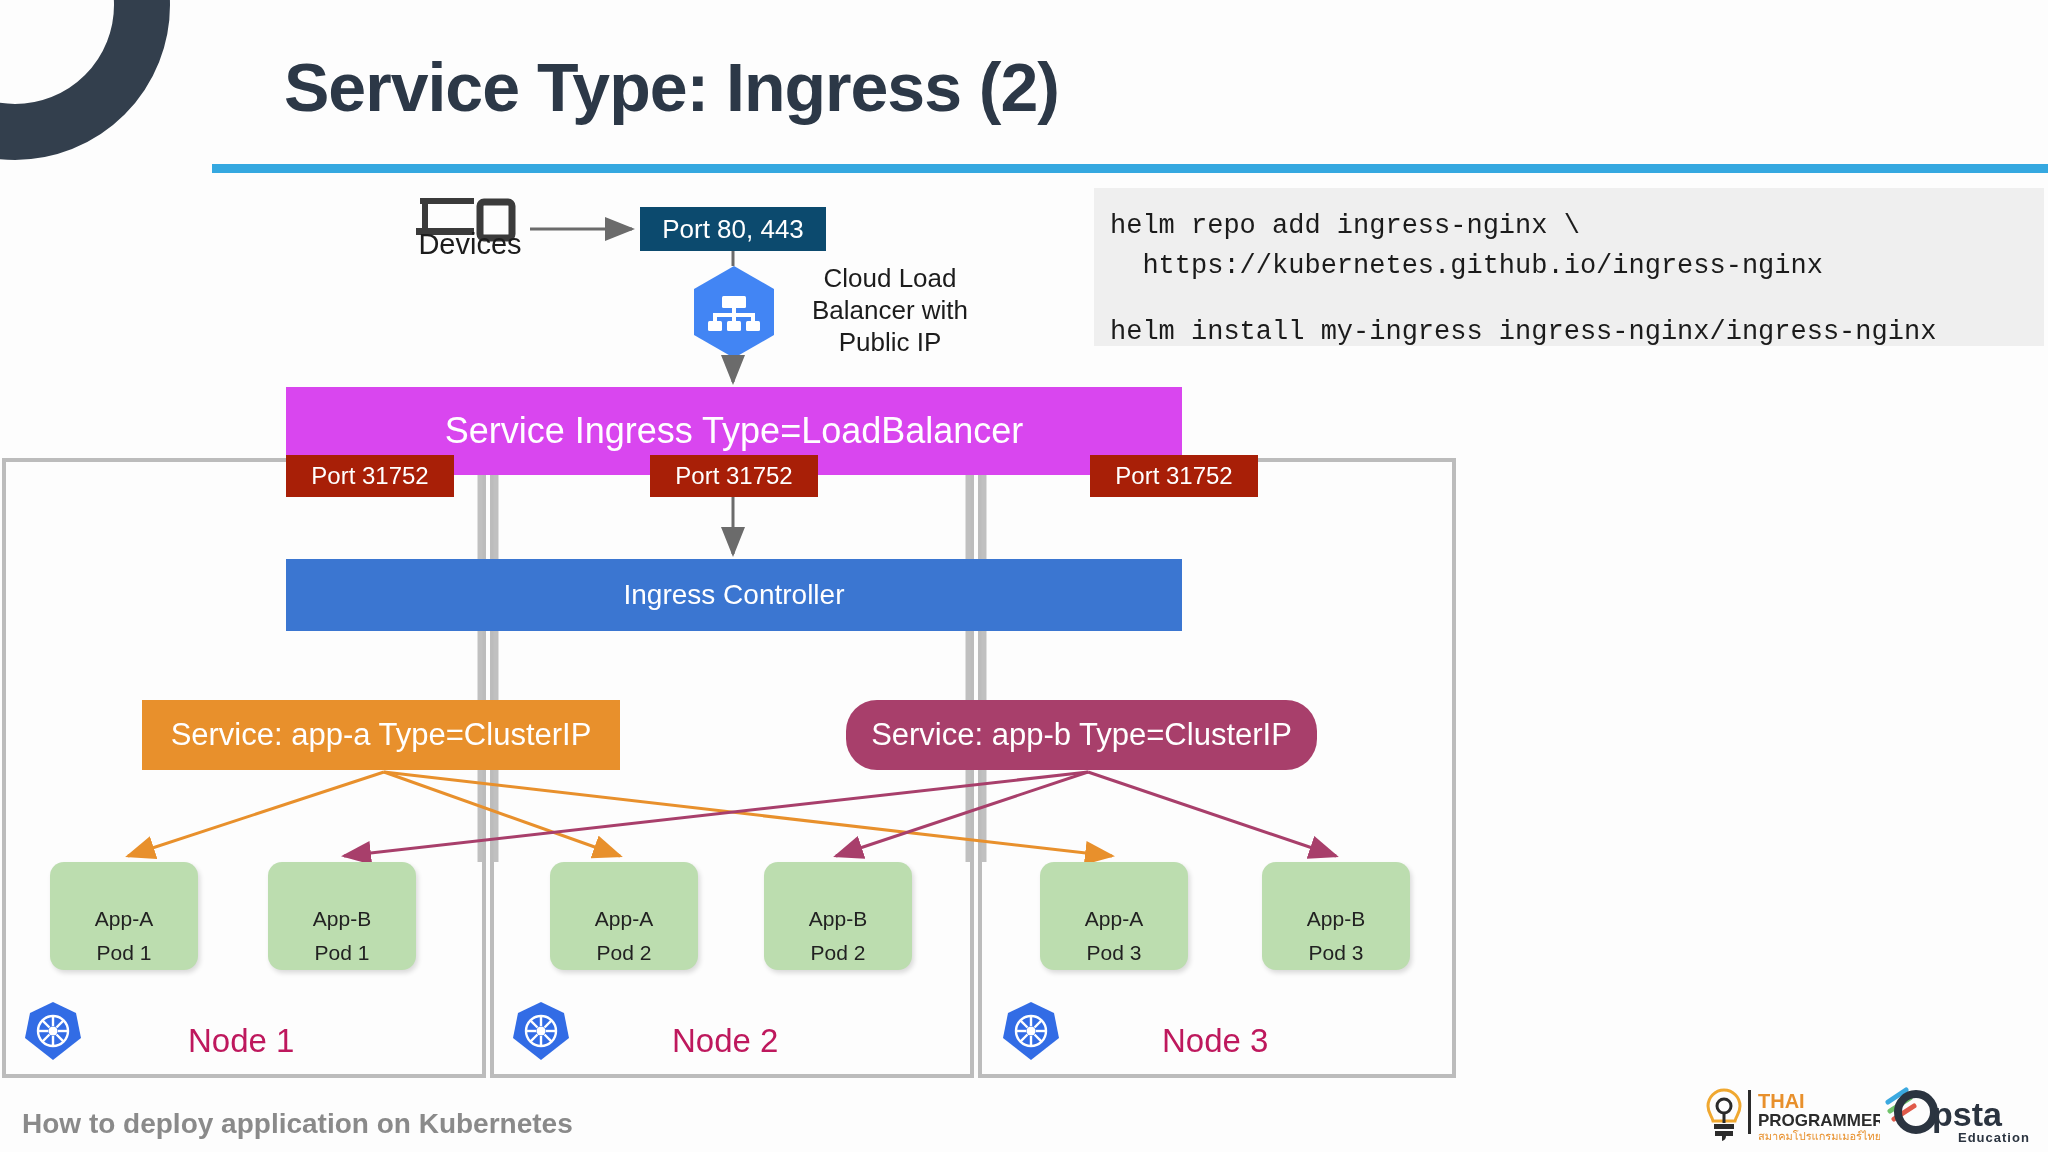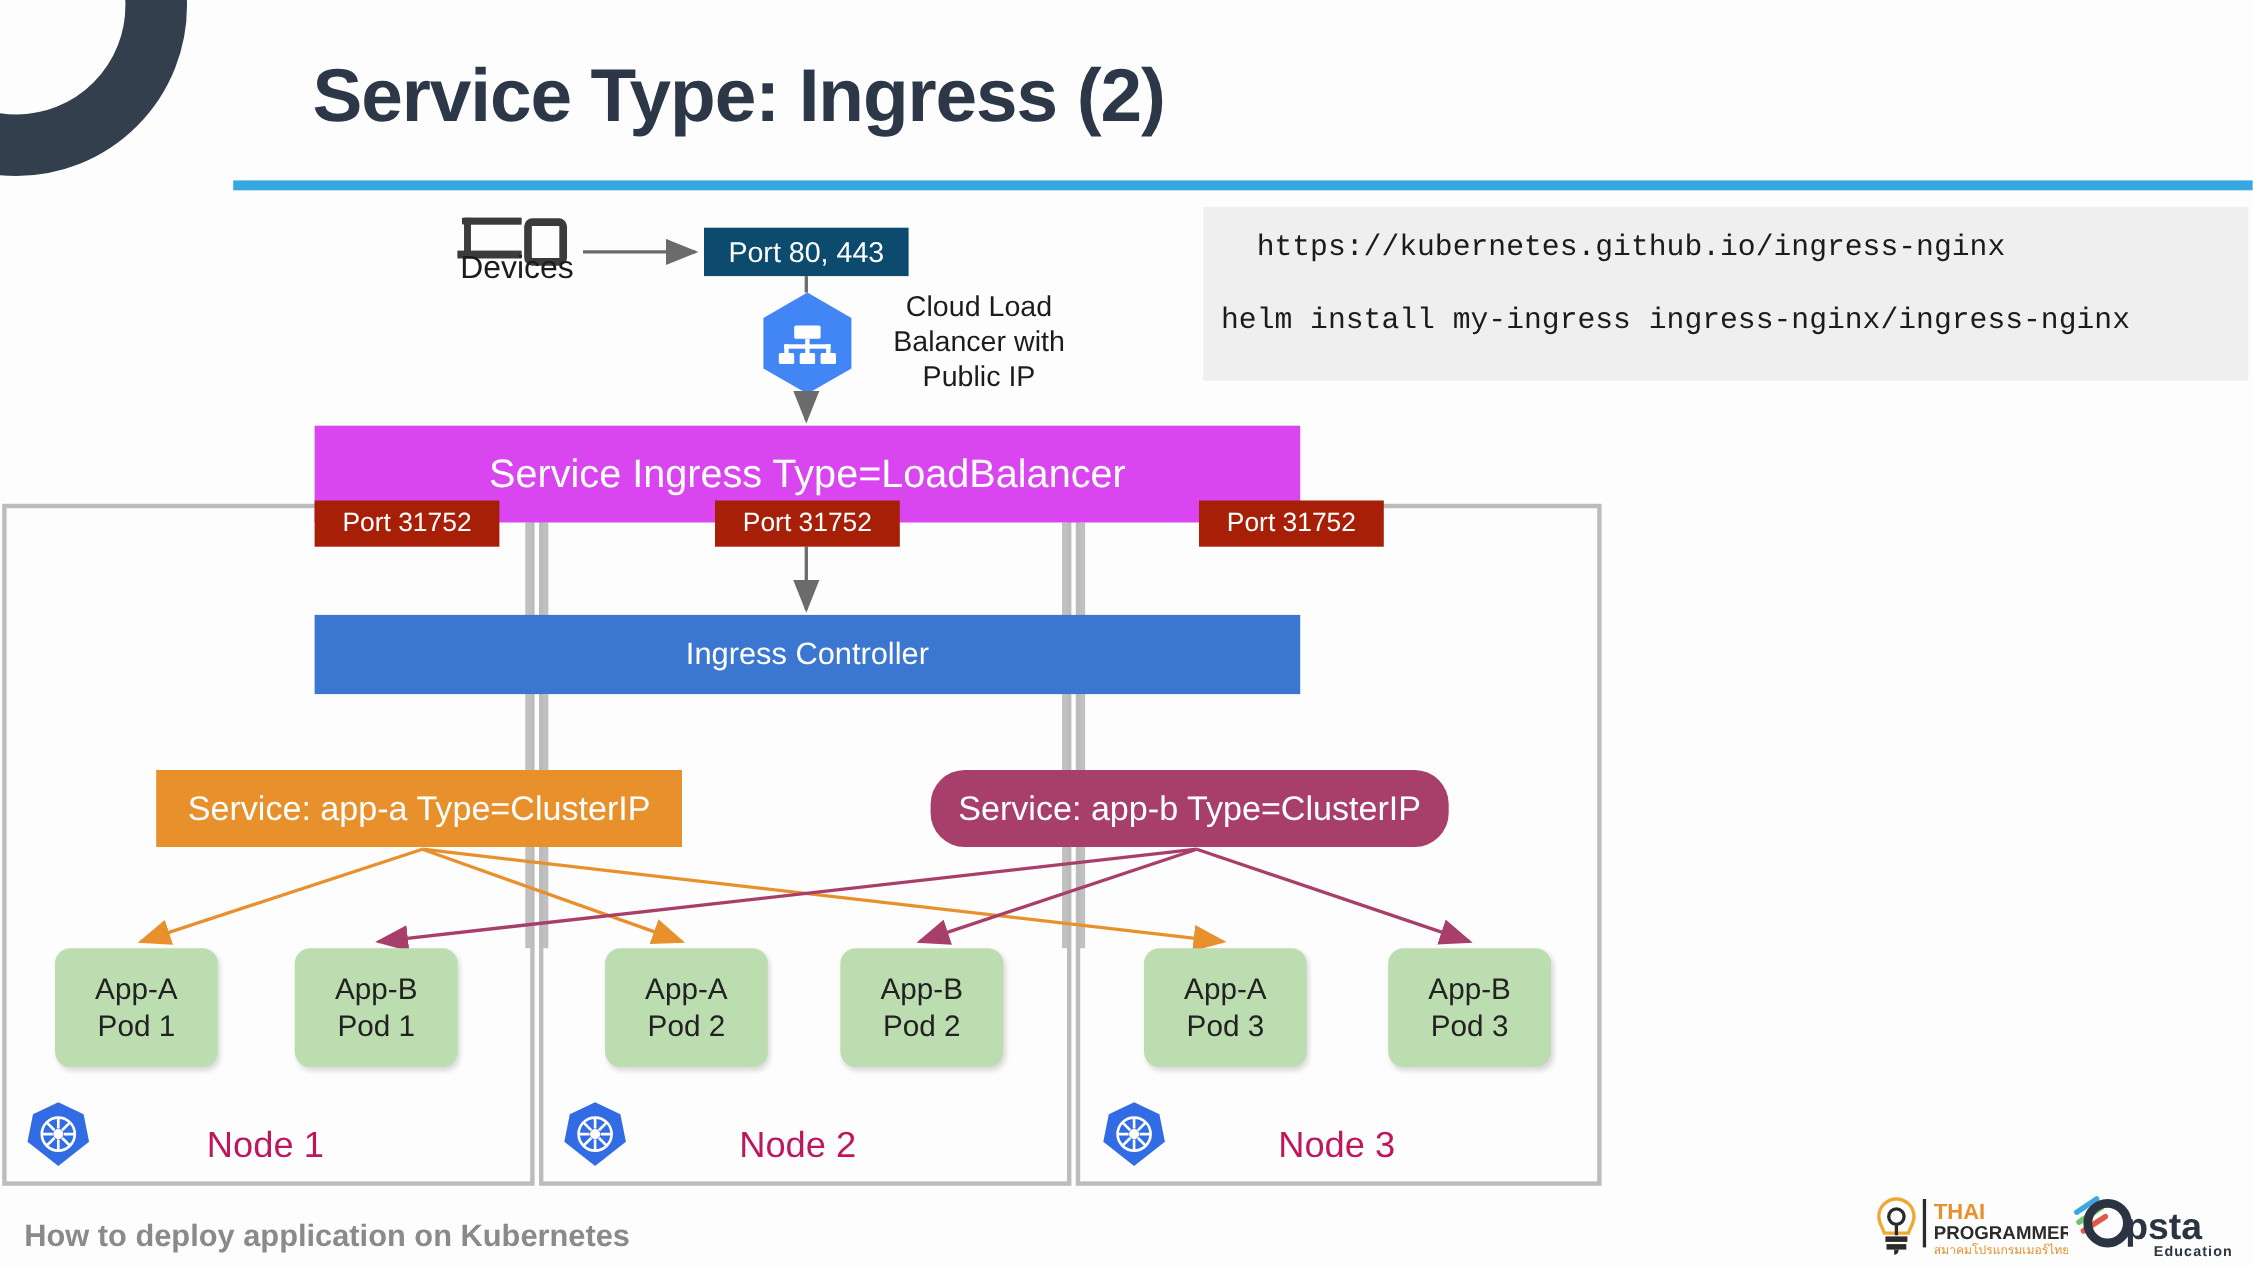--- a/index.html
+++ b/index.html
@@ -94,22 +94,22 @@
   .node-label-3{left:1162px;}
   .k8s-icon{position:absolute;top:1000px;width:62px;height:62px;}
   .k8s-1{left:22px;} .k8s-2{left:510px;} .k8s-3{left:1000px;}
 
   
   .pod{
     position:absolute;top:862px;width:148px;height:108px;
     background:#bcddaf;border-radius:14px;
     box-sizing:border-box;
     display:flex;flex-direction:column;
-    align-items:center;justify-content:center;
-    color:#222;font-size:27px;line-height:34px;
+    align-items:center;justify-content:flex-end;
+    color:#222;font-size:21px;line-height:34px;
     box-shadow:2px 3px 5px rgba(0,0,0,.14);
   }
   .pod-1{left:50px;}  .pod-2{left:268px;}
   .pod-3{left:550px;} .pod-4{left:764px;}
   .pod-5{left:1040px;}.pod-6{left:1262px;}
 
   
   .lb-hex{position:absolute;left:690px;top:264px;width:88px;height:96px;}
   .lb-label{
     position:absolute;left:790px;top:262px;width:200px;
@@ -131,20 +131,21 @@
 <body>
 
 <div id="slide">
 
   <div class="corner-ring"></div>
 
   <div class="title">Service Type: Ingress (2)</div>
   <div class="title-rule"></div>
 
   <div class="code-box">
+    <div class="code-line">helm repo add ingress-nginx \</div>
     <div class="code-line">  https://kubernetes.github.io/ingress-nginx</div>
     <div class="code-gap"></div>
     <div class="code-line">helm install my-ingress ingress-nginx/ingress-nginx</div>
   </div>
 
   <div class="devices-wrap">
     <svg width="104" height="46" viewBox="0 0 104 46">
       <path d="M10 2 H62 V8 H16 V32 H62 V38 H4 V32 H10 Z" fill="#3b3b3b"></path>
       <rect x="8" y="2" width="54" height="6" fill="#3b3b3b"></rect>
       <rect x="10" y="2" width="6" height="32" fill="#3b3b3b"></rect>

